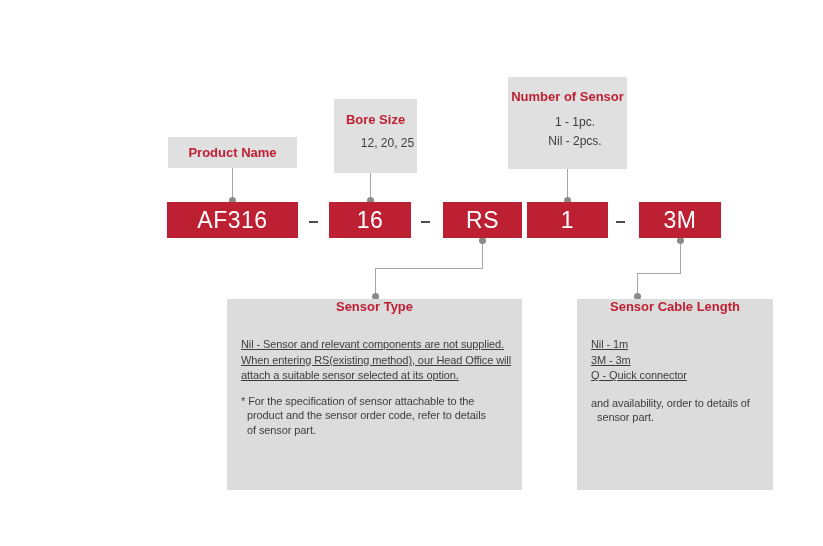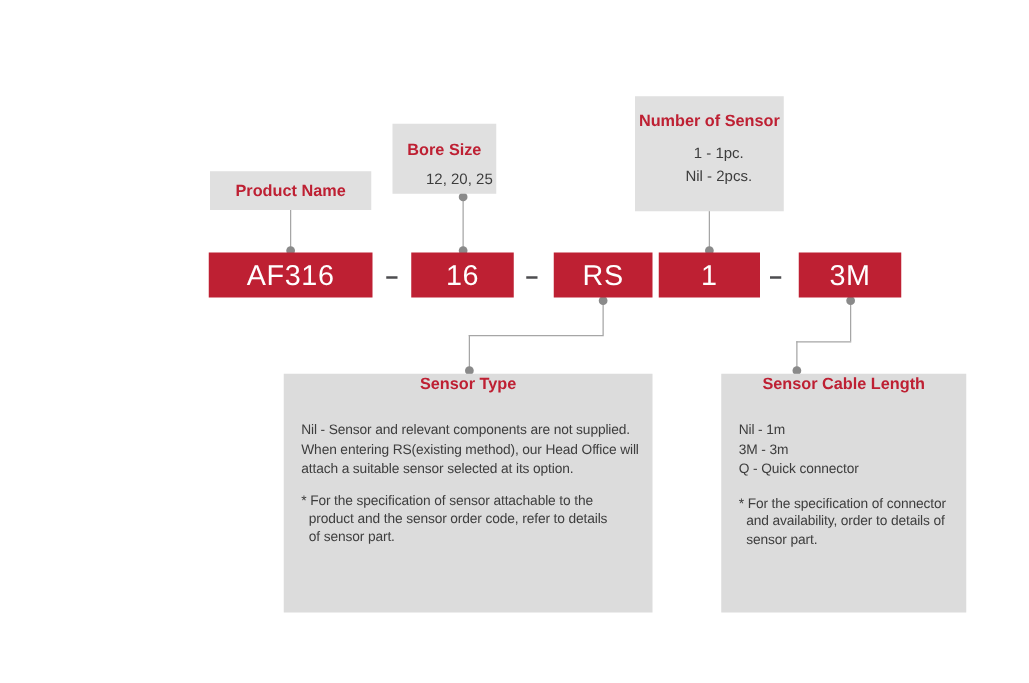--- a/index.html
+++ b/index.html
@@ -21,21 +21,21 @@
     margin-top: 12px;
   }
   .callout-title {
     color: var(--red, #be2033);
     font-weight: bold;
     font-size: 13px;
     line-height: 15px;
   }
   #product-name-callout { left:168px; top:125px; width:129px; height:31px;
     display:flex; align-items:center; justify-content:center; }
-  #bore-size-callout { left:314px; top:87px; width:83px; height:56px; padding-top:13px; }
+  #bore-size-callout { left:334px; top:87px; width:83px; height:74px; padding-top:13px; }
   #number-of-sensor-callout { left:508px; top:65px; width:119px; height:92px; padding-top:12px; }
 
   .callout-value {
     margin-top: 10px;
     color: var(--body-text, #3d3d3d);
     font-size: 12px;
     line-height: 13px;
     padding-left: 24px;
   }
   .callout-options { margin-top: 9px; text-align: center; padding-left: 15px; }
@@ -105,20 +105,21 @@
   }
   .panel-block { margin-top: 23px; padding: 0 14px; }
   .panel-note  { margin-top: 10px; padding: 0 14px; }
   #sensor-cable-panel .panel-note { margin-top: 12px; }
   .body-line {
     color: var(--body-text, #3d3d3d);
     font-size: 11px;
     letter-spacing: -0.1px;
     line-height: 15.5px;
     white-space: nowrap;
+    text-decoration: underline;
   }
   .note-line {
     color: var(--body-text, #3d3d3d);
     font-size: 11px;
     letter-spacing: -0.1px;
     line-height: 14.5px;
     white-space: nowrap;
   }
   .panel-note .note-line + .note-line { padding-left: 6px; }
 </style>
@@ -192,19 +193,18 @@
   </div>
 
   <div class="panel" id="sensor-cable-panel">
     <div class="panel-title">Sensor Cable Length</div>
     <div class="panel-block">
         <div class="body-line">Nil - 1m</div>
         <div class="body-line">3M - 3m</div>
         <div class="body-line">Q - Quick connector</div>
       </div>
     <div class="panel-note">
-        <div class="note-line">* For the specification of connector</div>
         <div class="note-line">and availability, order to details of</div>
         <div class="note-line">sensor part.</div>
       </div>
   </div>
 
 </div>
 
 </body></html>

